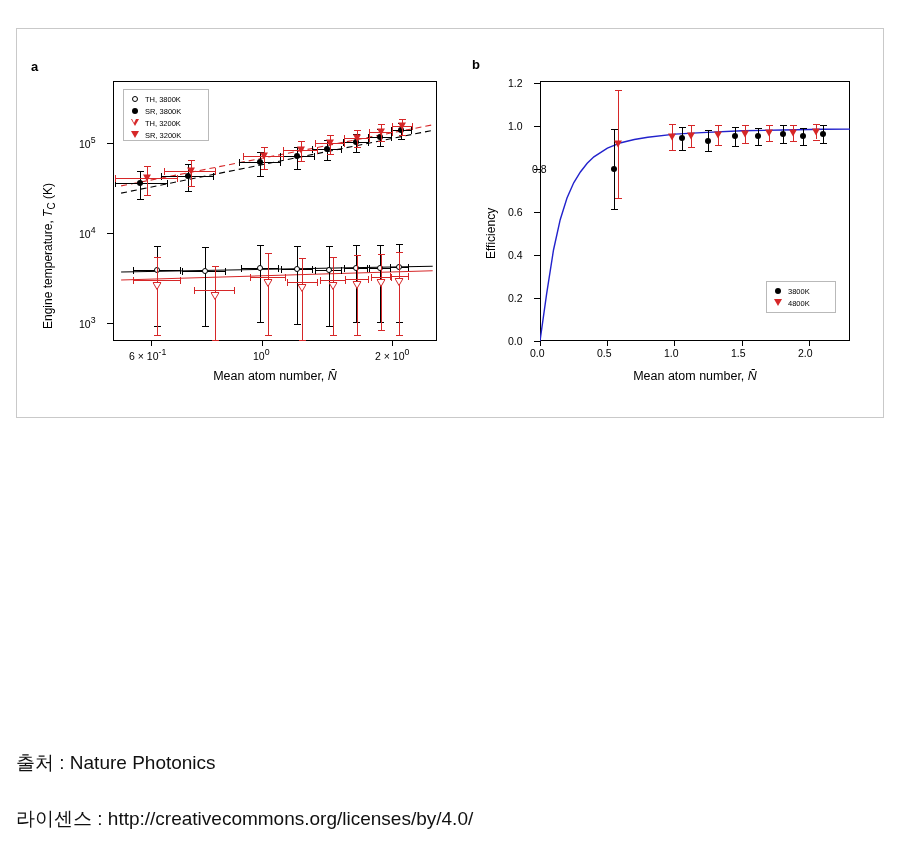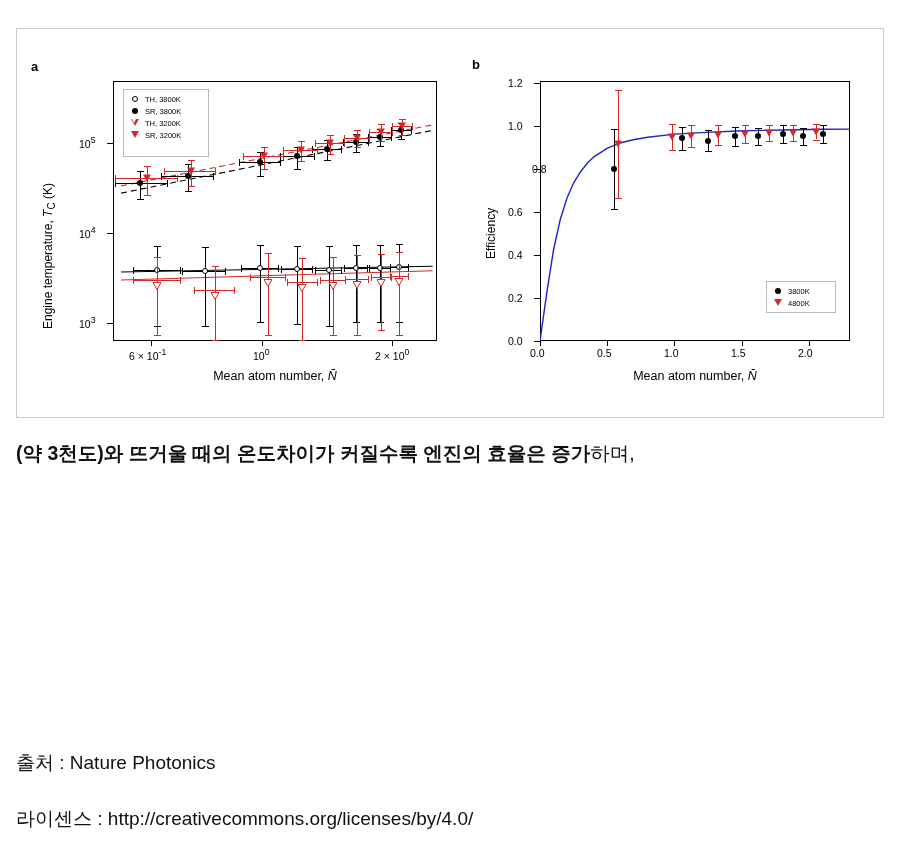--- a/index.html
+++ b/index.html
@@ -201,21 +201,21 @@
 
       <div class="tick-lbl" style="left:112px; top:318px;">6 × 10<sup>-1</sup></div>
       <div class="tick-lbl" style="left:236px; top:318px;">10<sup>0</sup></div>
       <div class="tick-lbl" style="left:358px; top:318px;">2 × 10<sup>0</sup></div>
       <div class="tick" style="left:134px; top:312px; width:1px; height:5px;"></div>
       <div class="tick" style="left:245px; top:312px; width:1px; height:5px;"></div>
       <div class="tick" style="left:375px; top:312px; width:1px; height:5px;"></div>
 
       <div class="xlabel" style="left:96px; top:340px; width:324px;">Mean atom number, <i>N̄</i></div>
 
-      <div class="legend" style="left:106px; top:60px; width:86px; height:68px;">
+      <div class="legend" style="left:106px; top:60px; width:86px; height:52px;">
         <div class="legend-row">
           <span class="legend-mark"><span class="m-open-circle"></span></span>
           <span>TH, 3800K</span>
         </div>
         <div class="legend-row">
           <span class="legend-mark"><span class="m-fill-circle"></span></span>
           <span>SR, 3800K</span>
         </div>
         <div class="legend-row">
           <span class="legend-mark"><span class="tri-down-open"></span></span>
@@ -599,18 +599,17 @@
           <div style="position: absolute; height: 1px; width: 7px; background: rgb(214, 39, 40); left: 273.304px; top: 43.3333px;"></div>
           <div style="position: absolute; height: 1px; width: 7px; background: rgb(214, 39, 40); left: 273.304px; top: 58.5px;"></div>
           <span class="pt" style="width: 0px; height: 0px; border-left: 4px solid transparent; border-right: 4px solid transparent; border-top: 7px solid rgb(214, 39, 40); left: 276.304px; top: 50.9167px;"></span>
         </div>
     </div>
   </div>
 </div>
 
 <div class="caption">
   <div class="cap-body">
-    <div><b>(약 3천도)와 뜨거울 때의 온도차이가 커질수록 엔진의 효율은 증가</b><span class="reg">하며,</span></div>
   </div>
 </div>
 
 <div class="source">출처 : Nature Photonics</div>
 <div class="license">라이센스 : http://creativecommons.org/licenses/by/4.0/</div>
 
 </body></html>

